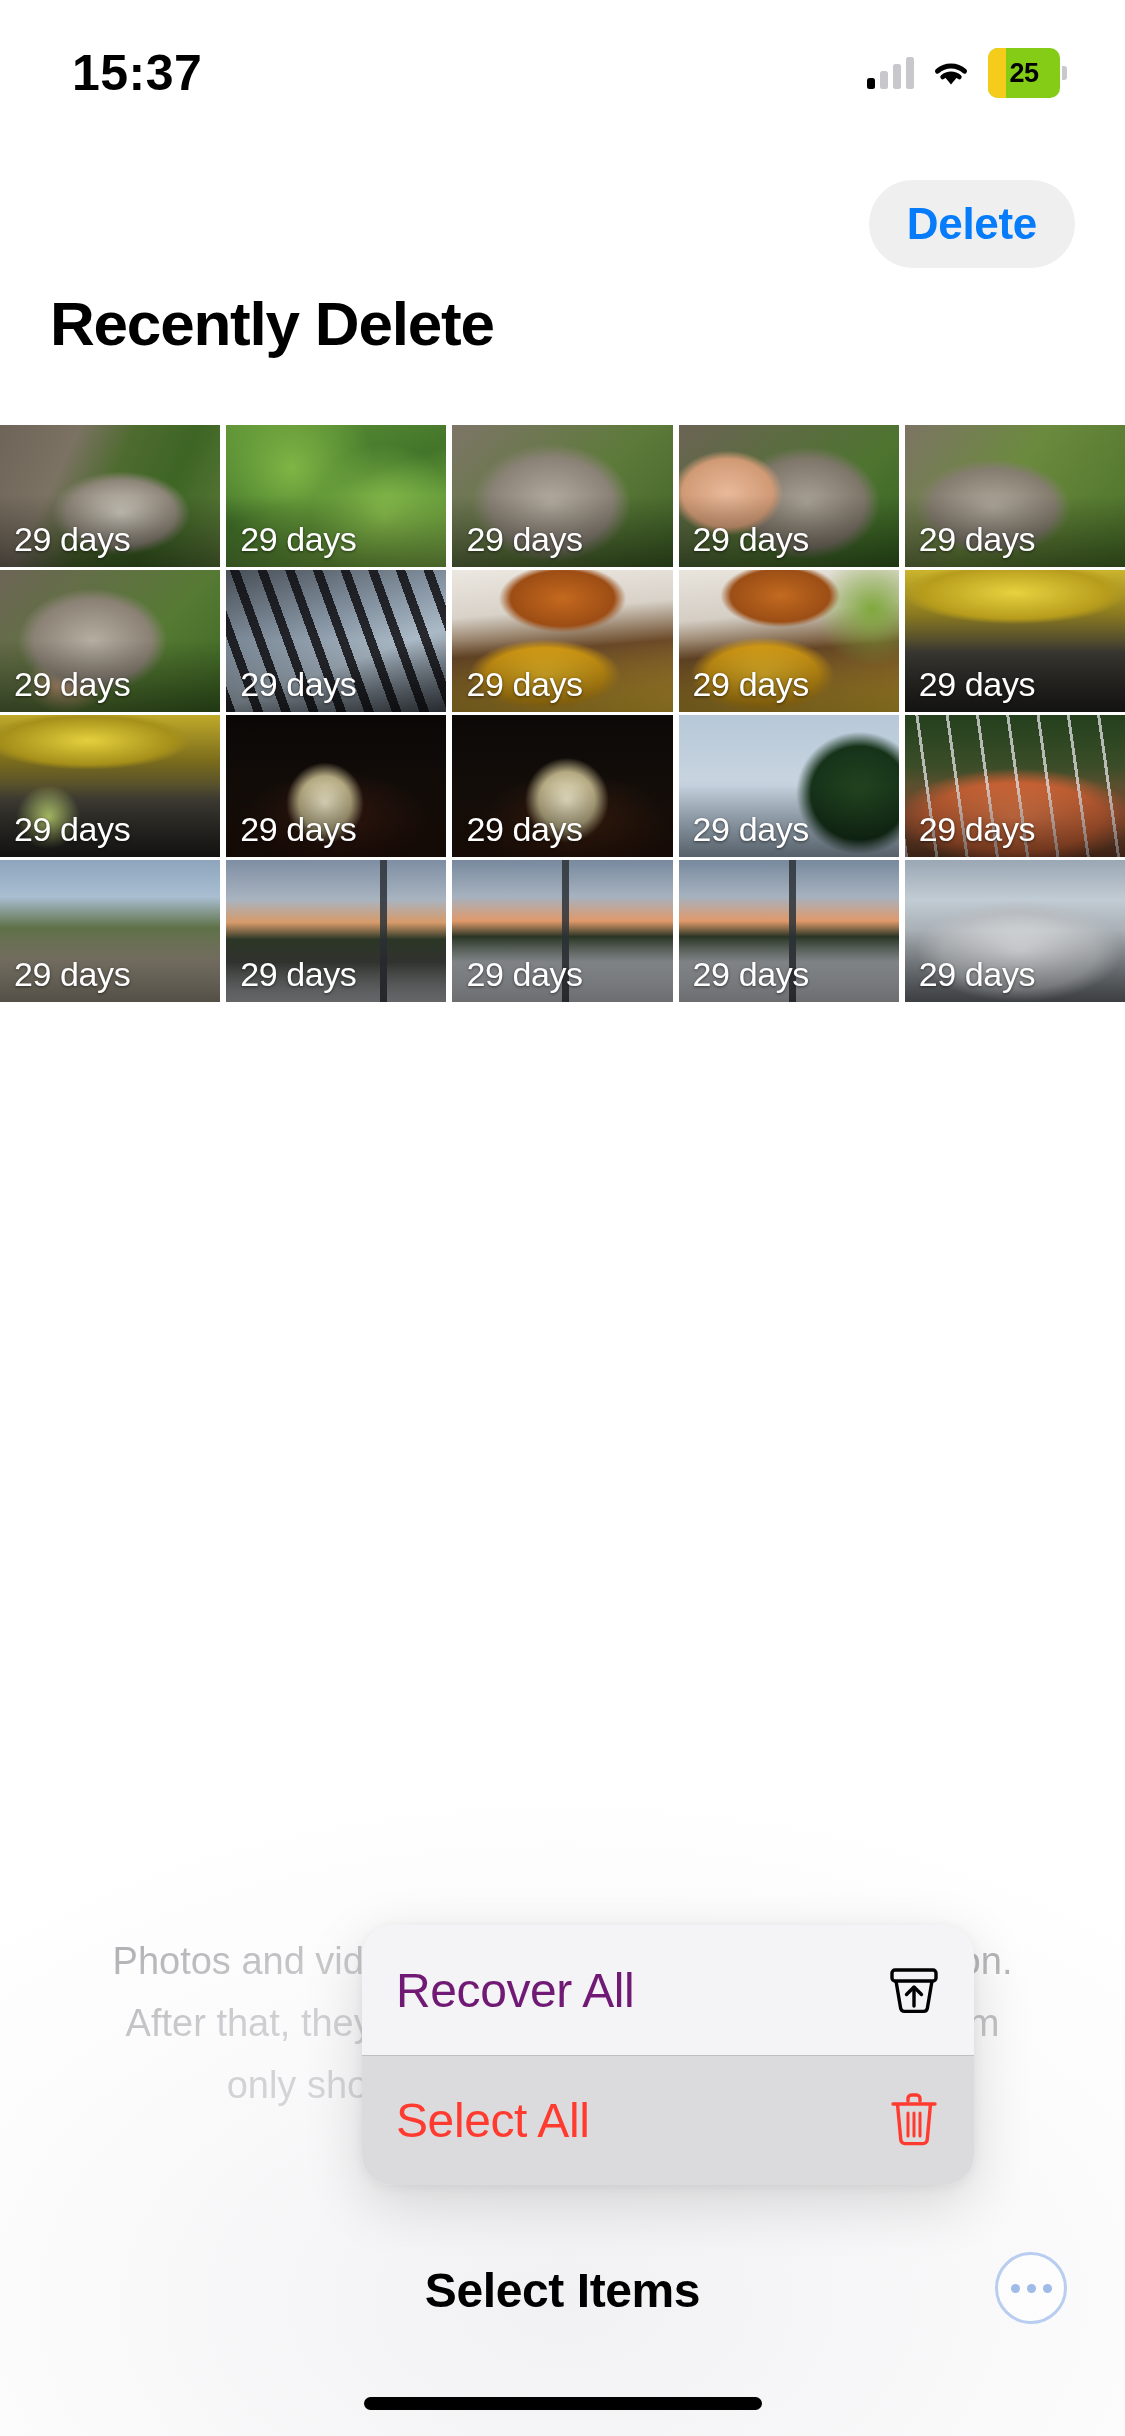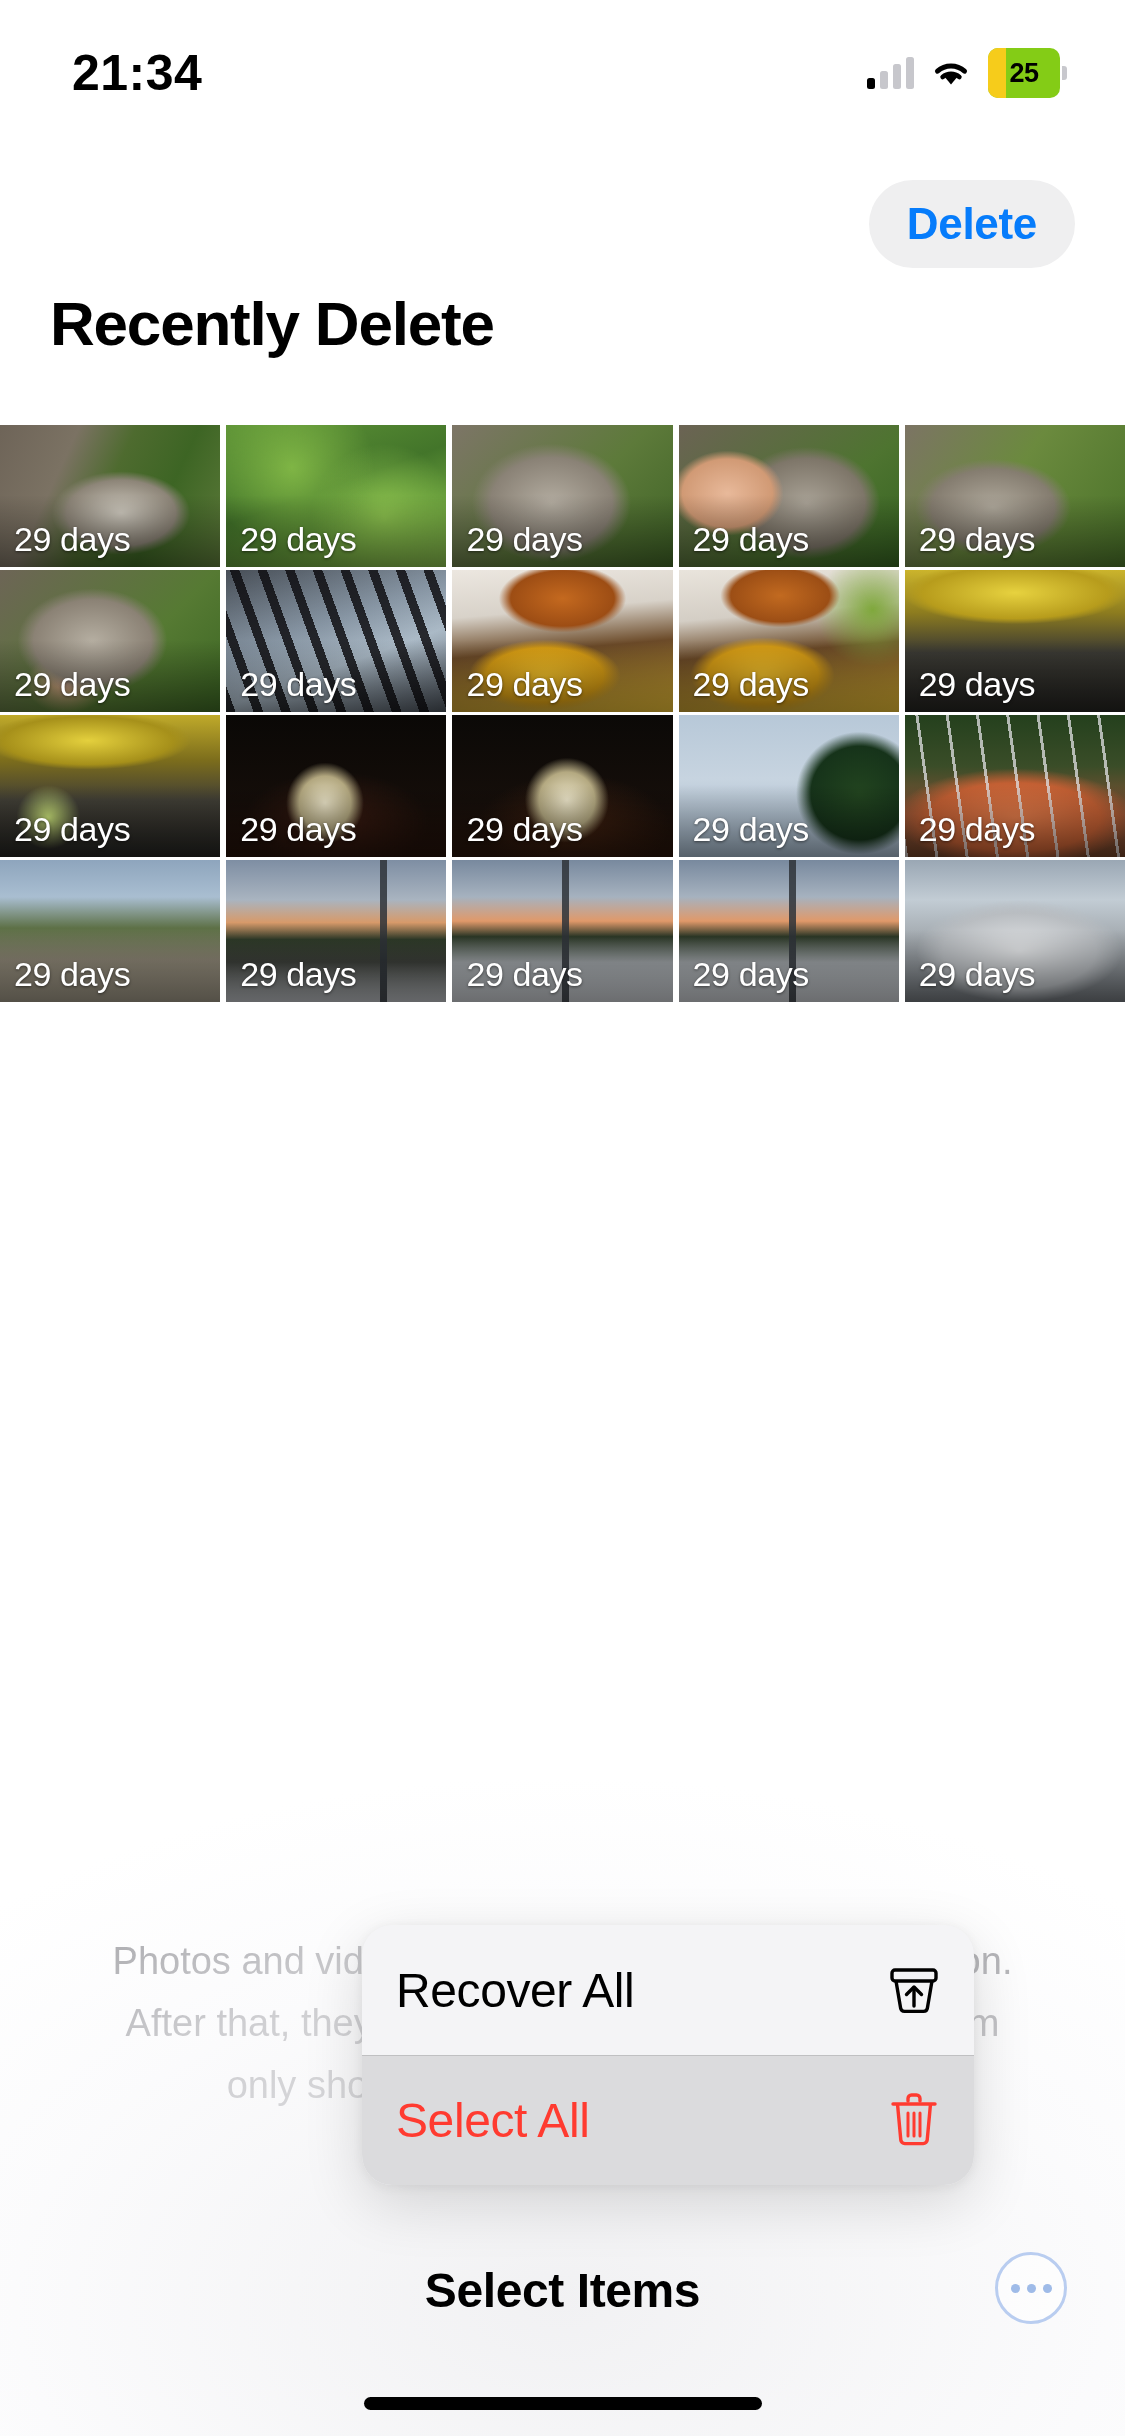--- a/index.html
+++ b/index.html
@@ -189,21 +189,21 @@
     background:#f4f4f6;
     box-shadow:0 18px 60px rgba(0,0,0,.14), 0 2px 12px rgba(0,0,0,.06);
   }
   .menu-row{
     display:flex; align-items:center; justify-content:space-between;
     padding:0 34px; height:130px; cursor:pointer;
   }
   .menu-row.divider{ border-top:1px solid rgba(60,60,67,.17); }
   .menu-row.pressed{ background:#dbdbdd; }
   .menu-label{
-    font-size:48px; font-weight:400; color:#000000; letter-spacing:-0.4px;
+    font-size:48px; font-weight:400; color:#701a75; letter-spacing:-0.4px;
   }
   .menu-label.destructive{ color:#ff3b30; }
   .menu-icon{ width:52px; height:56px; flex:0 0 auto; }
 
   
   #bottom-toolbar{
     position:absolute; left:0; top:2230px; width:1125px; height:120px;
     display:flex; align-items:center; justify-content:space-between;
     padding:0 56px 0 0;
   }
@@ -224,21 +224,21 @@
   
   #home-indicator{
     position:absolute; left:50%; transform:translateX(-50%);
     bottom:26px; width:398px; height:13px; border-radius:7px; background:#000;
   }
 </style>
 </head>
 <body>
 
 <div id="status-bar">
-  <div id="status-time">21:34</div>
+  <div id="status-time">15:37</div>
   <div id="status-right">
     <div class="cell-bars">
       <i></i>
         <i></i>
         <i></i>
         <i></i>
     </div>
     <svg class="wifi-icon" viewBox="0 0 40 30">
       <path d="M20 26.5 L14.2 19.6 A9.2 9.2 0 0 1 25.8 19.6 Z" fill="#000"></path>
       <path d="M6.5 13.2 A20 20 0 0 1 33.5 13.2" stroke="#000" stroke-width="5" fill="none" stroke-linecap="round"></path>

